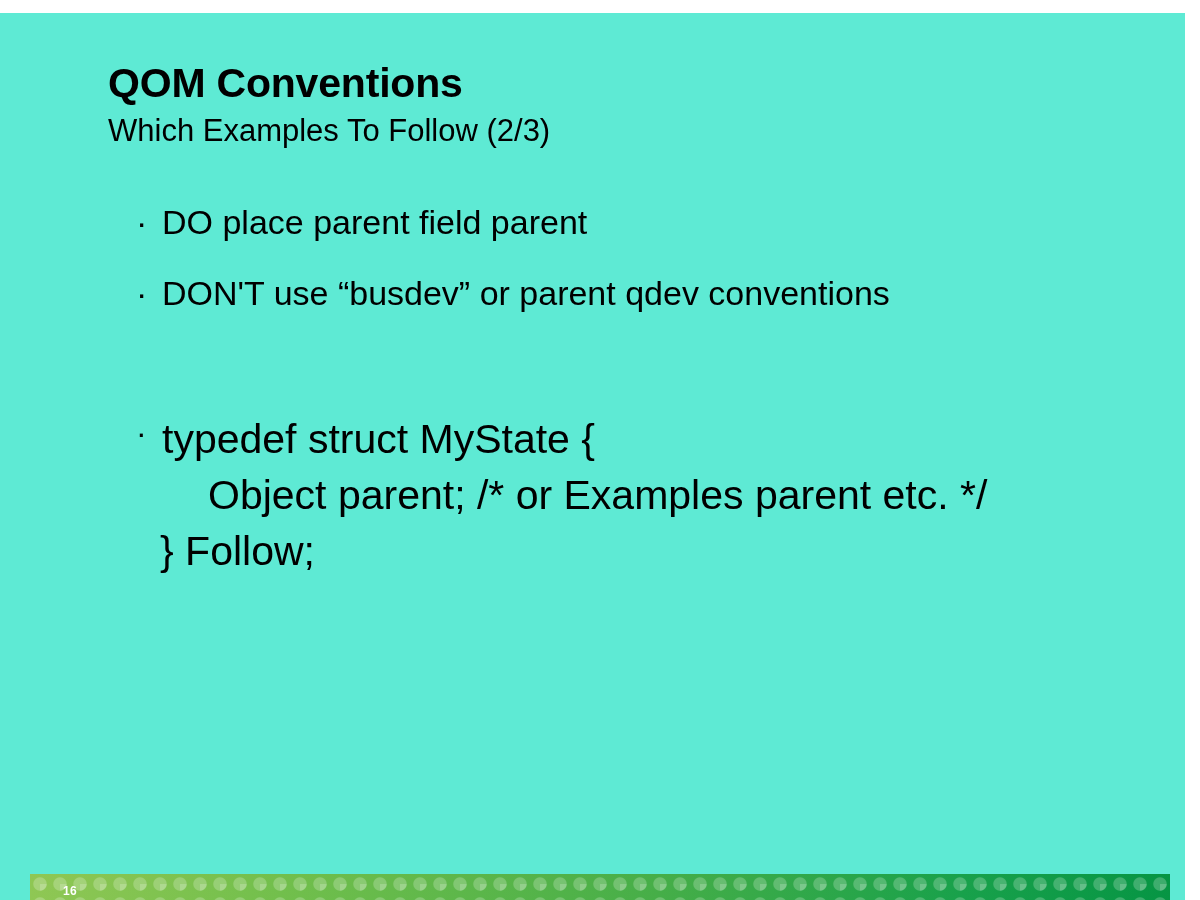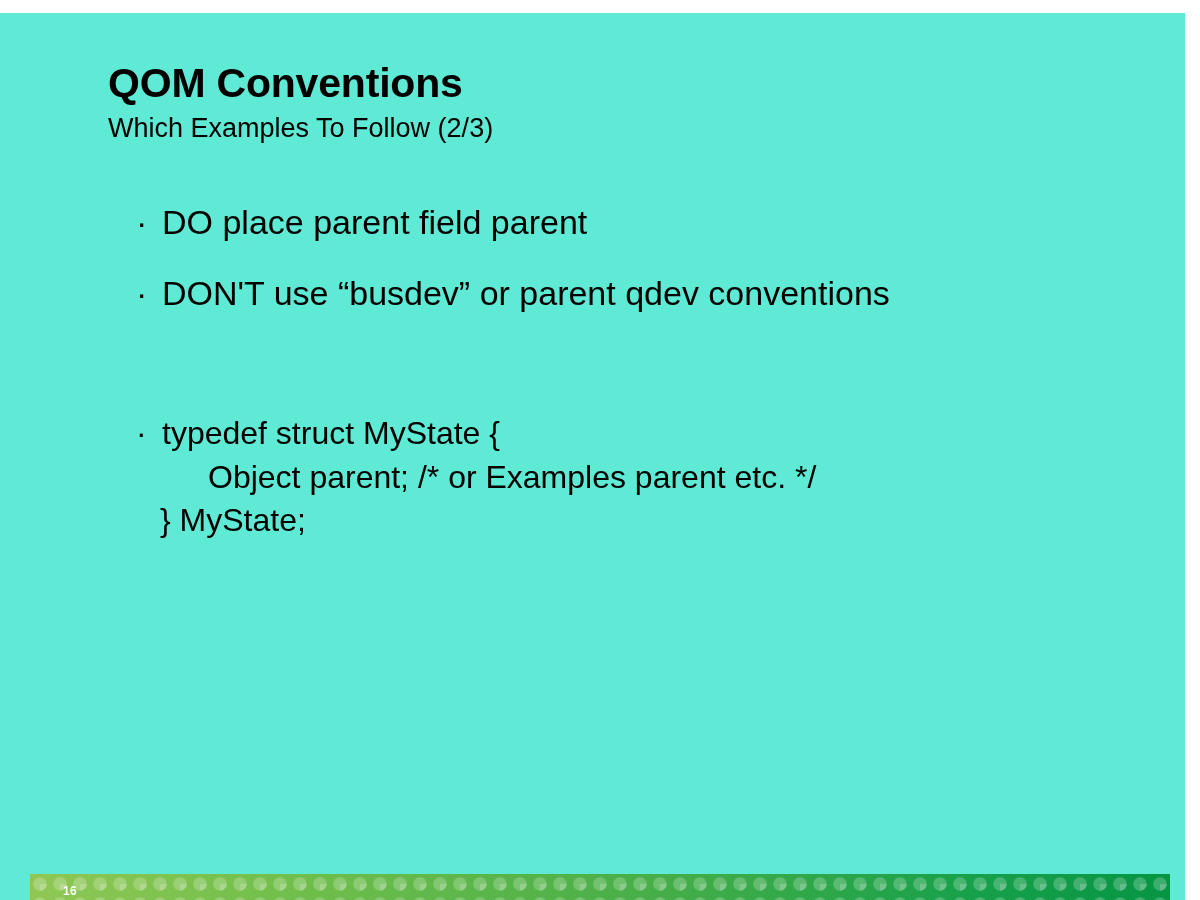--- a/index.html
+++ b/index.html
@@ -35,21 +35,21 @@
     font-size: 41px;
     font-weight: bold;
     line-height: 1.12;
     letter-spacing: -0.2px;
     color: #000000;
     margin: 0;
     white-space: pre;
   }
 
   .slide-subtitle {
-    font-size: 27px;
+    font-size: 31px;
     font-weight: normal;
     line-height: 1.15;
     color: #000000;
     margin: 6px 0 0 0;
     white-space: pre;
   }
 
   
   .body-block {
     position: absolute;
@@ -92,21 +92,21 @@
     align-items: flex-start;
   }
 
   .code-row .bullet-marker {
     font-size: 32px;
     line-height: 1.36;
   }
 
   .code-block {
     flex: 1 1 auto;
-    font-size: 32px;
+    font-size: 41px;
     line-height: 1.36;
     color: #000000;
   }
 
   .code-line {
     white-space: pre;
   }
 
   .code-line.indent-1 {
     padding-left: 46px;
@@ -165,21 +165,21 @@
       <span class="bullet-text">DON'T use “busdev” or parent qdev conventions</span>
     </div>
 
     <div class="group-spacer"></div>
 
     <div class="code-row">
       <span class="bullet-marker">·</span>
       <div class="code-block">
         <div class="code-line">typedef struct MyState {</div>
         <div class="code-line indent-1">Object parent; /* or Examples parent etc. */</div>
-        <div class="code-line indent-close">} MyState;</div>
+        <div class="code-line indent-close">} Follow;</div>
       </div>
     </div>
 
   </div>
 
   <div class="footer-bar">
     <span class="page-number">16</span>
   </div>
 
 </div>

